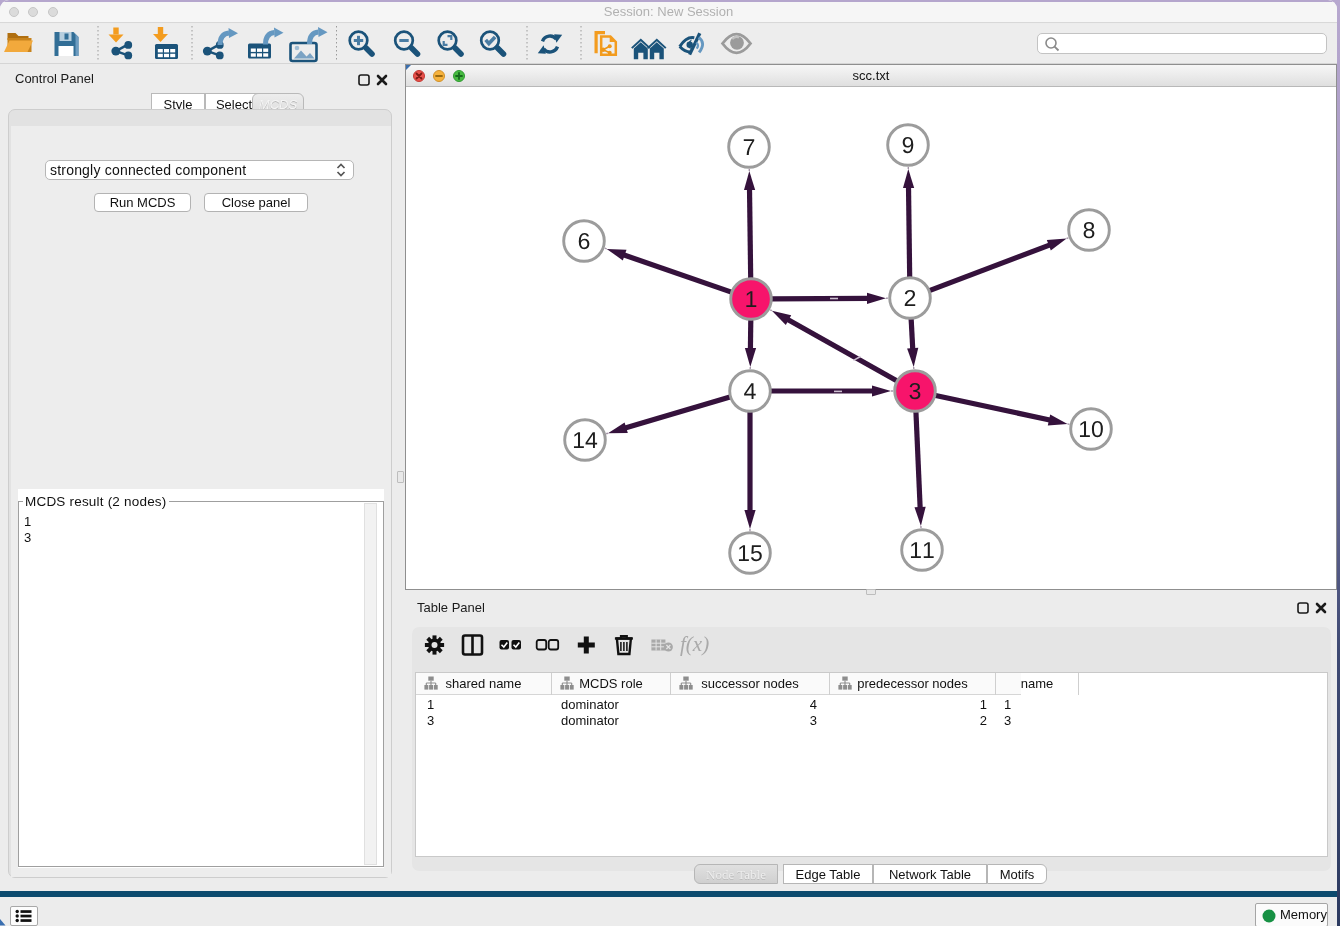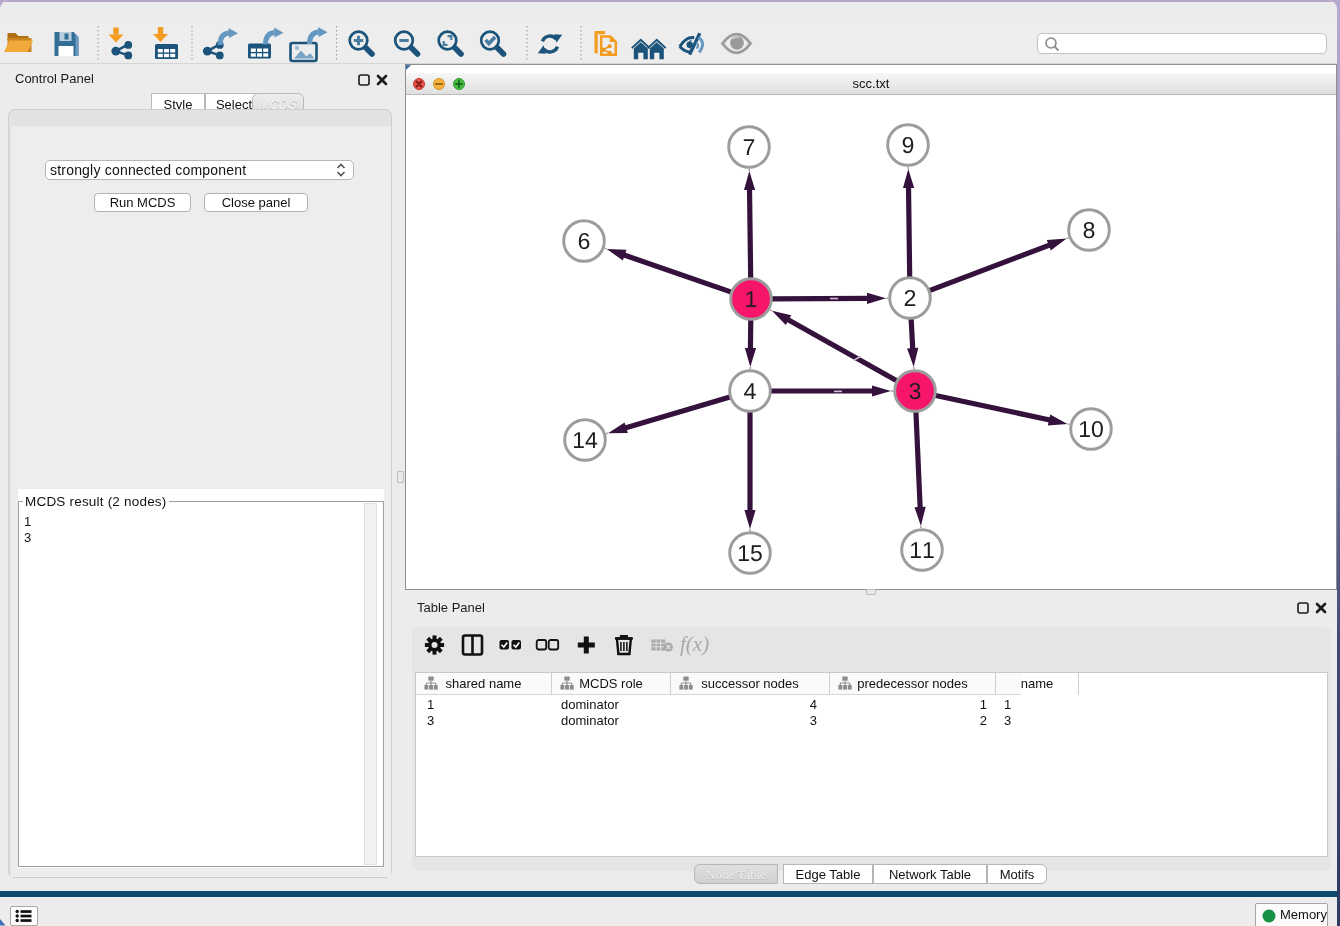--- a/index.html
+++ b/index.html
@@ -39,21 +39,21 @@
   #fieldset { position:absolute; left:9px; top:391px; width:366px; height:366px;
               border:1px solid #9f9f9f; }
   #fs-legend { position:absolute; left:4px; top:-8px; padding:0 2px;
                font-size:13.5px; letter-spacing:0.2px; color:#111; background:#fff; }
   #fs-scroll { position:absolute; right:6px; top:1px; width:13px; height:362px;
                background:#f2f2f2; border:1px solid #e0e0e0; }
   #fs-items { position:absolute; left:5px; top:12px; font-size:13px; color:#111; line-height:16px; }
   
   #netwin { position:absolute; left:405px; top:64px; width:932px; height:526px;
             border:1px solid #8f8f8f; background:#fff; }
-  #net-titlebar { position:absolute; left:0; top:8px; width:100%; height:22px;
+  #net-titlebar { position:absolute; left:0; top:0; width:100%; height:22px;
                   background:linear-gradient(#f7f7f7,#dfdfdf); border-bottom:1px solid #b8b8b8; }
   .tl2 { position:absolute; top:5px; width:12px; height:12px; border-radius:50%; overflow:hidden; } .tl2 svg { display:block; margin:0; }
   #net-title { position:absolute; left:0; top:0; width:100%; text-align:center;
                font-size:13px; line-height:22px; color:#111; }
   
   #tp-title { position:absolute; left:417px; top:600px; font-size:13px; color:#1b1b1b; }
   #tp-wrap { position:absolute; left:412px; top:627px; width:919px; height:244px;
              background:#e5e5e5; border-radius:7px; }
   #tp-box { position:absolute; left:415px; top:672px; width:913px; height:185px;
             background:#fff; border:1px solid #c9c9c9; }
@@ -71,20 +71,26 @@
   #listbtn { position:absolute; left:10px; top:9px; width:28px; height:20px;
              background:#fdfdfd; border:1px solid #a8a8a8; border-radius:2px; }
   #membtn { position:absolute; right:9px; top:6px; width:73px; height:24px;
             background:#fbfbfb; border:1px solid #a5a5a5; border-radius:2px;
             font-size:13px; line-height:22px; text-align:left; color:#111; }
 </style>
 </head>
 <body>
 <div id="win">
   <div style="position:absolute;left:0;top:0;width:100%;height:2px;background:#b5a6cd;z-index:99;"></div>
+  <div id="titlebar">
+    <div class="tl" style="left:9px;"></div>
+    <div class="tl" style="left:28px;"></div>
+    <div class="tl" style="left:48px;"></div>
+    <div id="title-text">Session: New Session</div>
+  </div>
   <div id="toolbar">
       <svg width="1340" height="40" style="position:absolute;left:0;top:0;">
         <line x1="98" y1="2" x2="98" y2="36" stroke="#9a9a9a" stroke-width="1" stroke-dasharray="1.5,2.5"></line>
         <line x1="192" y1="2" x2="192" y2="36" stroke="#9a9a9a" stroke-width="1" stroke-dasharray="1.5,2.5"></line>
         <line x1="336.5" y1="2" x2="336.5" y2="36" stroke="#9a9a9a" stroke-width="1" stroke-dasharray="1.5,2.5"></line>
         <line x1="527" y1="2" x2="527" y2="36" stroke="#9a9a9a" stroke-width="1" stroke-dasharray="1.5,2.5"></line>
         <line x1="581" y1="2" x2="581" y2="36" stroke="#9a9a9a" stroke-width="1" stroke-dasharray="1.5,2.5"></line>
         <g transform="translate(21.5,20)">
           <path d="M-14,-11 h8 l3,3 h10 v4 h-21 z" fill="#b06f10"></path>
           <path d="M-14,-6 h24 v14 h-24 z" fill="#c8831c"></path>

